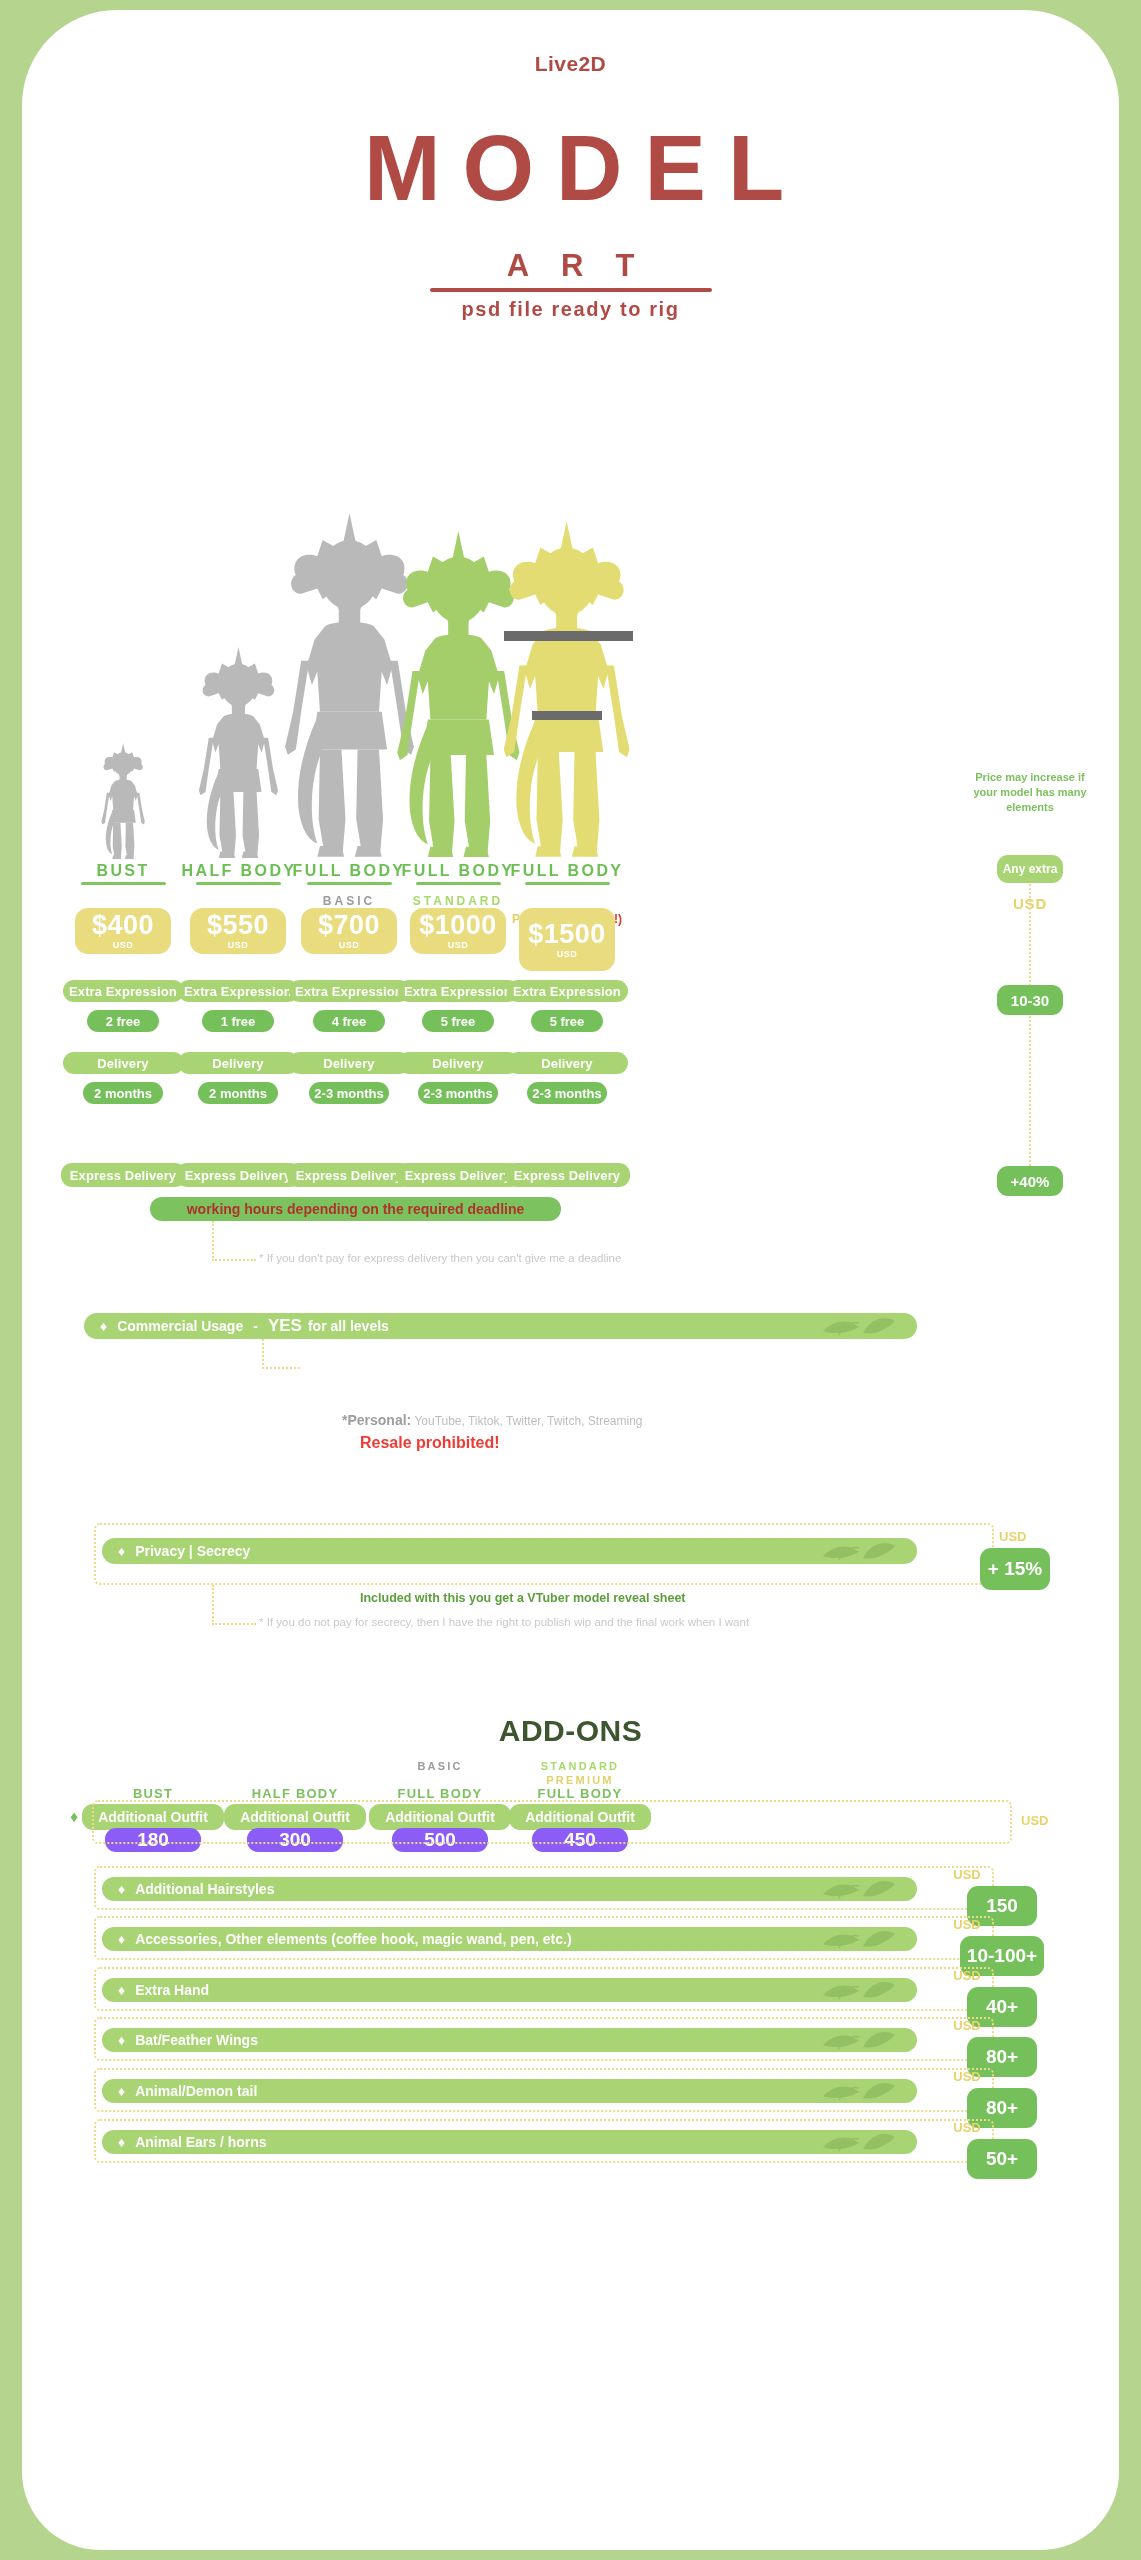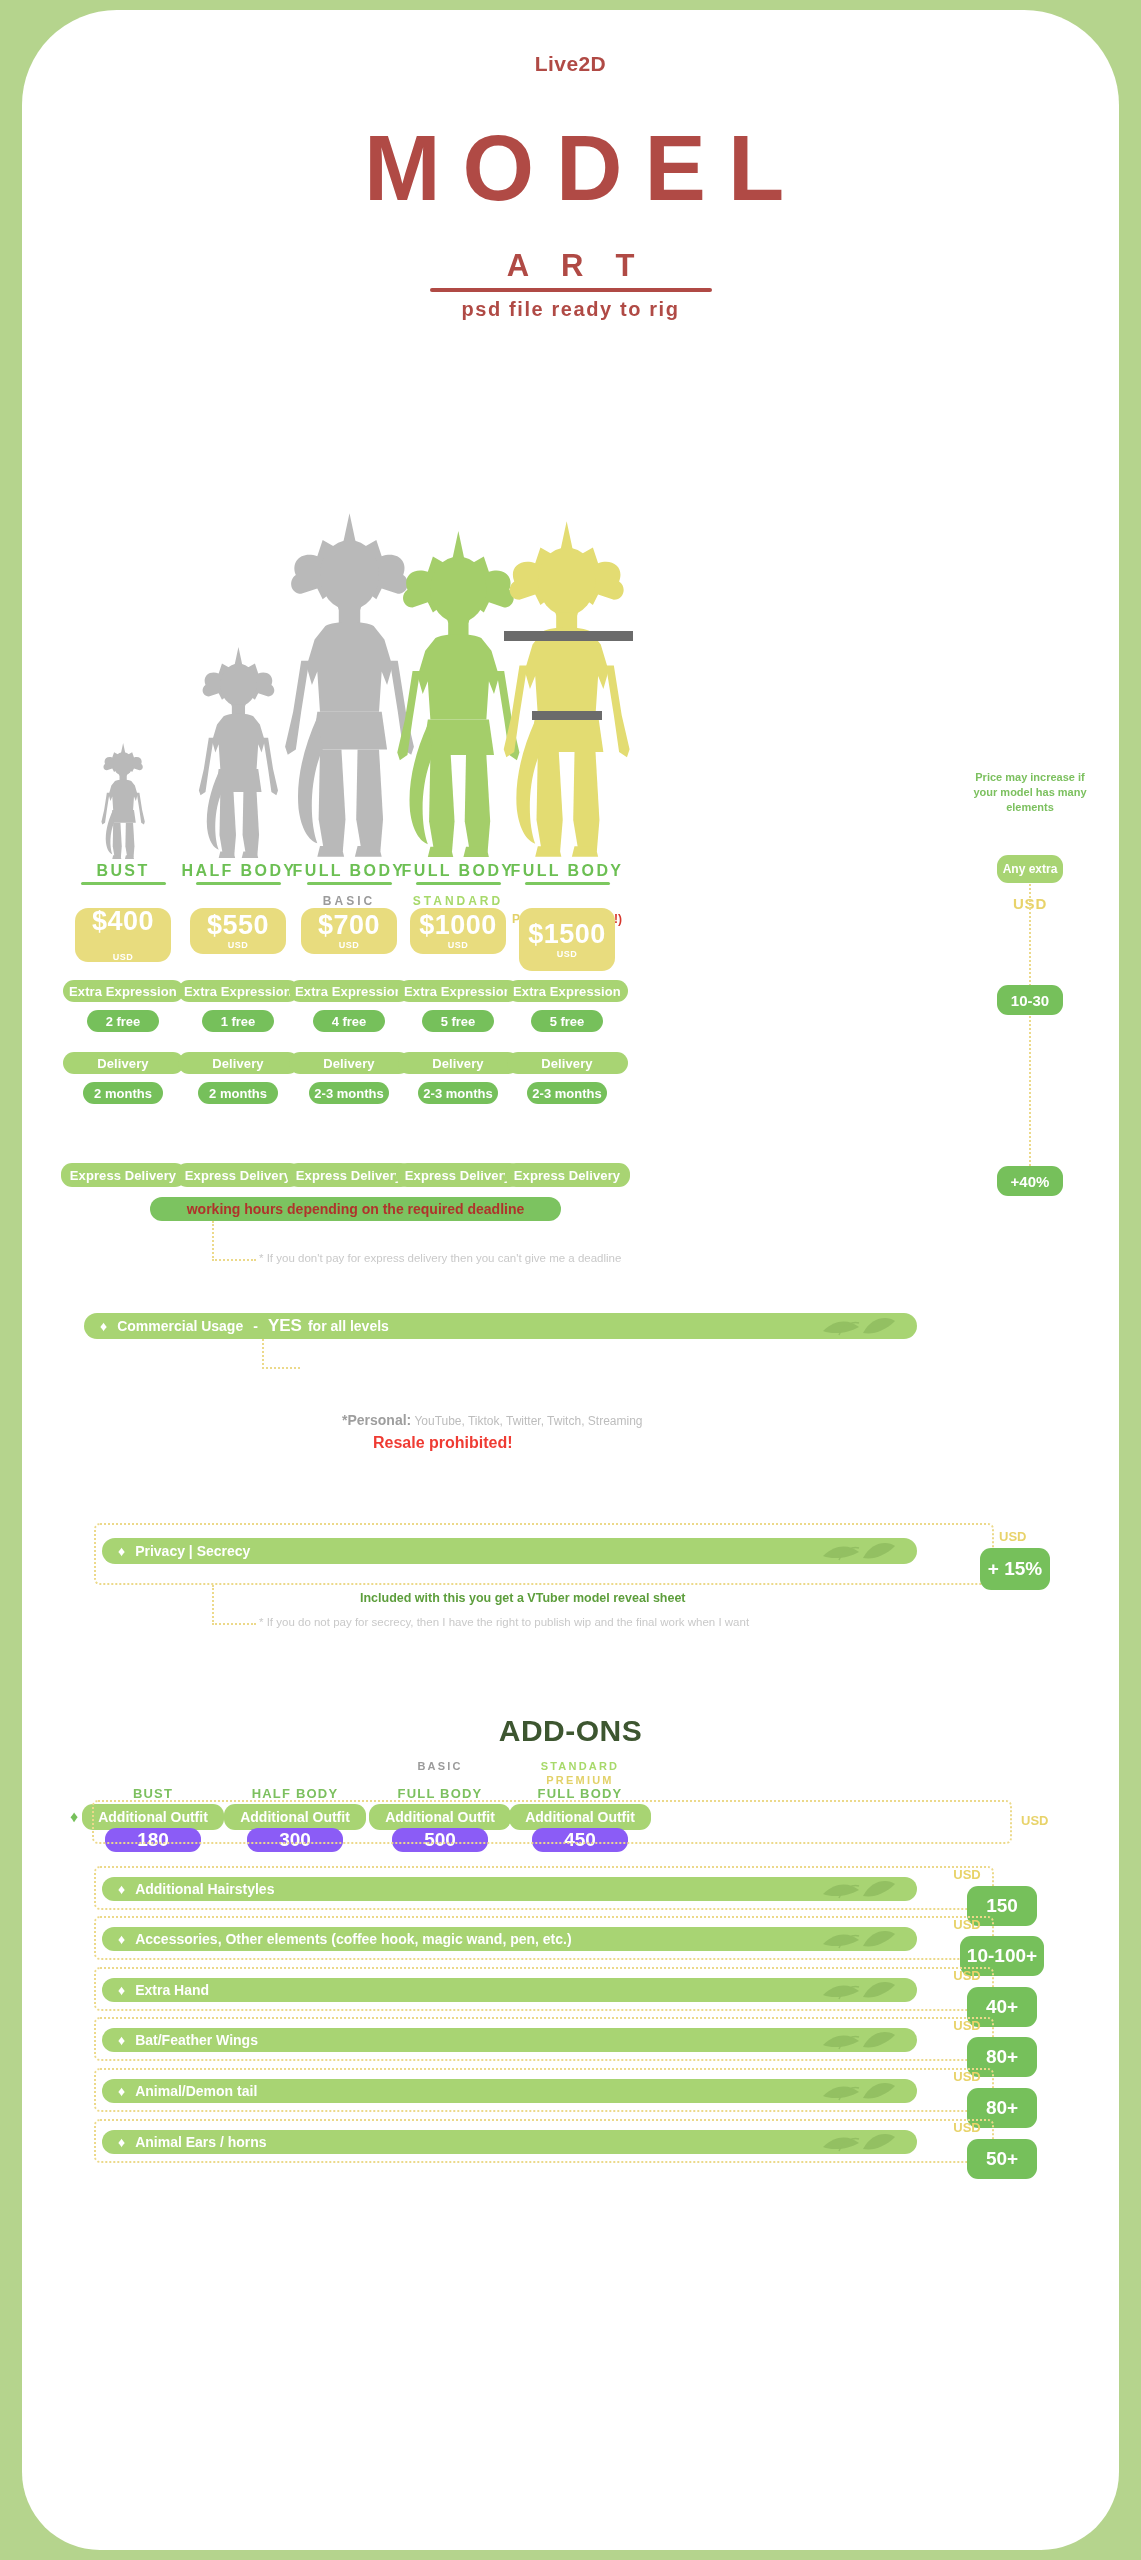--- a/index.html
+++ b/index.html
@@ -275,21 +275,21 @@
       <path d="M66 250 h16 l2 8 h-20 z"></path>
       <path d="M36 154 C26 176 20 200 22 222 C24 238 30 246 36 248 C30 232 30 200 40 178 Z"></path>
     </g>
   </svg>
       </div>
     </div>
 
   <div id="tier-grid">
       <div class="col tier-title" style="left: 44.5px; top: 852px; width: 113px;">BUST</div>
       <div class="" style="position: absolute; left: 58.5px; top: 872px; width: 85px; height: 3px; background: rgb(124, 200, 95); border-radius: 2px;"></div>
-      <div class="price-pill" style="position: absolute; left: 53px; top: 898px; width: 96px; height: 54px; justify-content: space-between;">
+      <div class="price-pill" style="position: absolute; left: 53px; top: 898px; width: 96px; height: 46px;">
         <div class="amt">$400</div>
         <div class="cur">USD</div>
       </div>
       <div class="lbl-pill" style="position: absolute; left: 40.5px; top: 970px; width: 121px; height: 22px;">Extra Expression</div>
       <div class="val-pill" style="position: absolute; left: 65px; top: 1000px; width: 72px; height: 22px;">2 free</div>
       <div class="lbl-pill" style="position: absolute; left: 40.5px; top: 1042px; width: 121px; height: 22px;">Delivery</div>
       <div class="val-pill" style="position: absolute; left: 61px; top: 1072px; width: 80px; height: 22px;">2 months</div>
       <div class="lbl-pill" style="position: absolute; left: 38.5px; top: 1153px; width: 125px; height: 24px;">Express Delivery</div>
       <div class="col tier-title" style="left: 159.5px; top: 852px; width: 113px;">HALF BODY</div>
       <div class="" style="position: absolute; left: 173.5px; top: 872px; width: 85px; height: 3px; background: rgb(124, 200, 95); border-radius: 2px;"></div>
@@ -363,21 +363,21 @@
       <path d="M44 20 C52 4 68 2 76 8 C66 18 54 22 44 20 Z" fill="#4a7a2a"></path>
       <path d="M20 22 C24 12 34 8 40 10" stroke="#4a7a2a" stroke-width="1.4" fill="none"></path>
     </svg>
   </div>
   <div class="dotline-v" style="left:240px; top:1329px; height:30px;"></div>
   <div class="dotline-h" style="left:240px; top:1357px; width:38px;"></div>
   <div class="gray-note" style="left:320px; top:1402px;">
     <b>*Personal:</b>
     <span>YouTube, Tiktok, Twitter, Twitch, Streaming</span>
   </div>
-  <div class="red-line" style="left:351px; top:1424px;">Resale prohibited!</div>
+  <div class="red-line" style="left:338px; top:1424px;">Resale prohibited!</div>
 
   <div class="dotbox" style="left:72px; top:1513px; width:900px; height:62px;"></div>
   <div class="wide-bar" style="left:80px; top:1528px; width:815px; height:26px;">
     <span class="diamond">♦</span>
     <span>Privacy | Secrecy</span>
     <svg class="leaf" width="80" height="26" viewBox="0 0 80 26">
       <path d="M4 18 C16 6 30 6 40 14 C30 20 14 22 4 18 Z" fill="#4a7a2a"></path>
       <path d="M44 20 C52 4 68 2 76 8 C66 18 54 22 44 20 Z" fill="#4a7a2a"></path>
       <path d="M20 22 C24 12 34 8 40 10" stroke="#4a7a2a" stroke-width="1.4" fill="none"></path>
     </svg>

